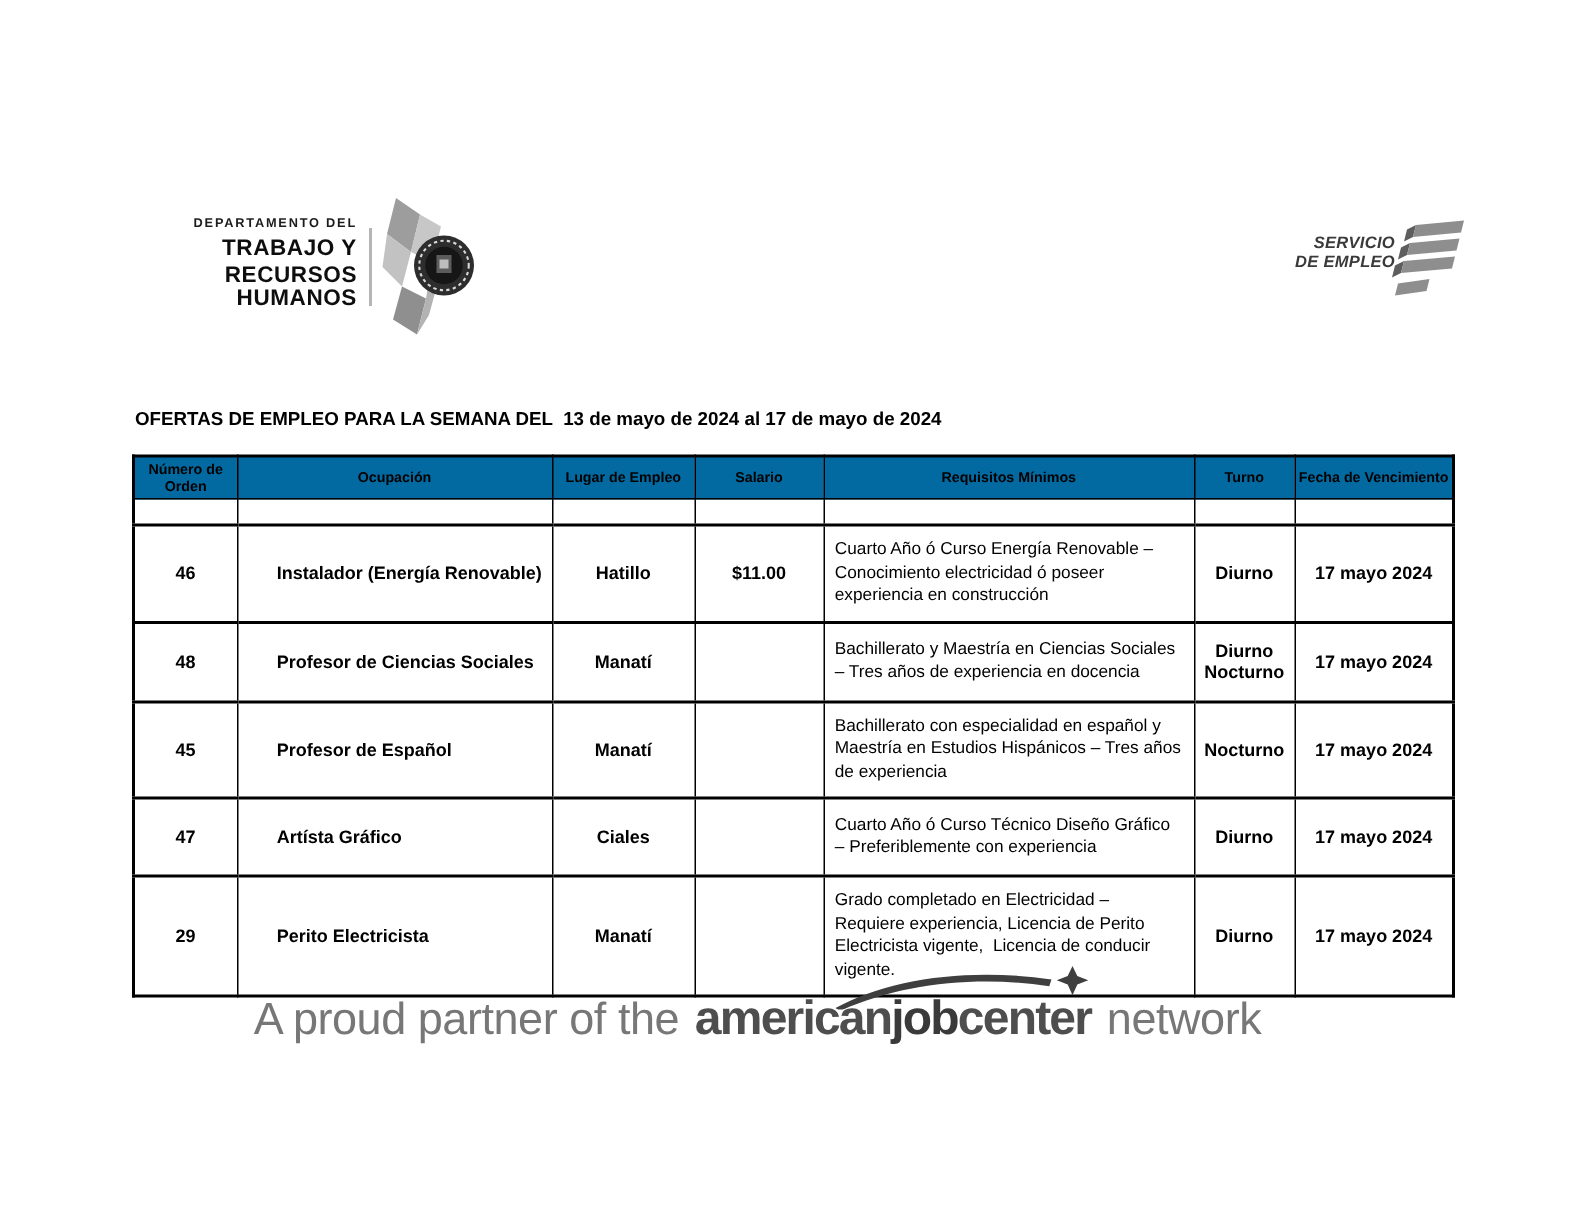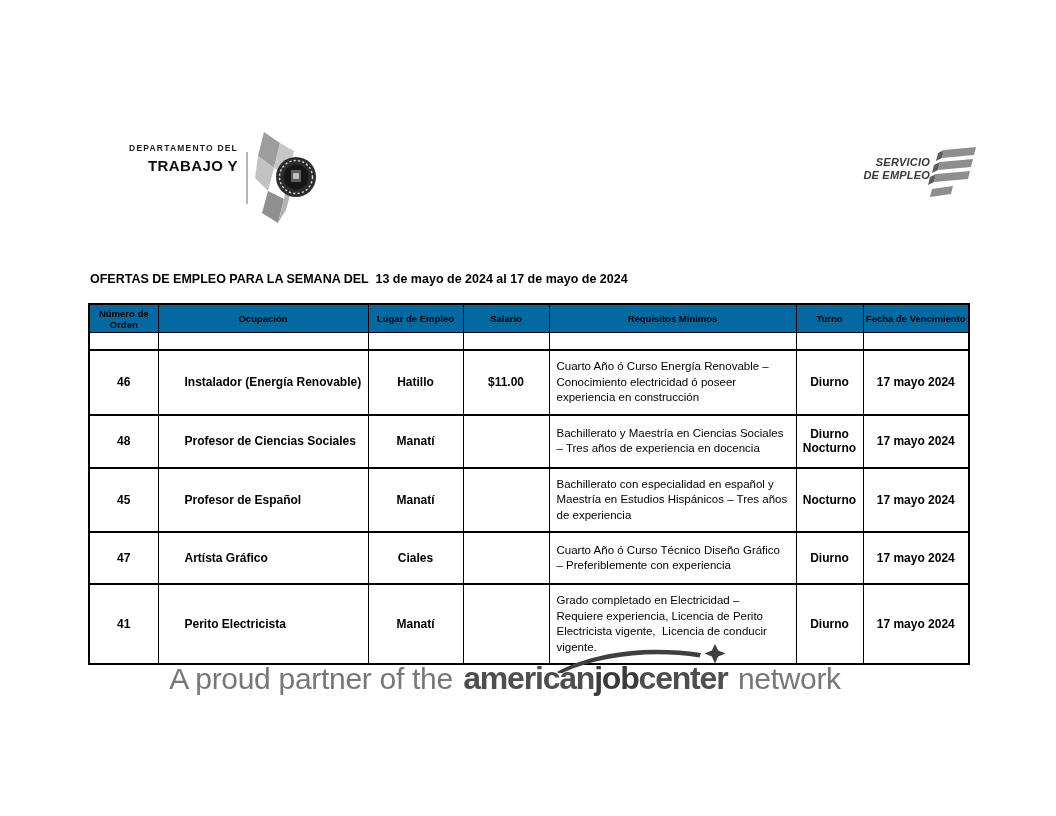--- a/index.html
+++ b/index.html
@@ -53,20 +53,21 @@
   #brand .seg{font-size:32px;font-weight:700;color:#4e4e4e;letter-spacing:-1.2px;}
   #brand .seg-job{font-size:32px;font-weight:800;color:#3a3a3a;letter-spacing:-1.2px;}
   #swoosh{position:absolute;left:92px;top:-17px;pointer-events:none;}
 </style>
 </head>
 <body>
 
 <div class="abs" id="dept-logo">
   <div class="dept-small">DEPARTAMENTO DEL</div>
   <div class="dept-big">TRABAJO Y</div>
+  <div class="dept-big">RECURSOS HUMANOS</div>
 </div>
 <div class="abs" id="dept-divider"></div>
 <div class="abs" id="dept-mark">
   <svg width="68" height="96" viewBox="0 0 68 96" xmlns="http://www.w3.org/2000/svg">
     <polygon points="12,2 28,13 22,38 6,26" fill="#9d9d9d"></polygon>
     <polygon points="28,13 42,21 36,45 22,38" fill="#c7c7c7"></polygon>
     <polygon points="6,26 22,38 16,61 3,48" fill="#c2c2c2"></polygon>
     <polygon points="16,61 32,69 26,93 10,83" fill="#8f8f8f"></polygon>
     <polygon points="36,45 32,69 26,93 34,80 40,58" fill="#b3b3b3"></polygon>
     <circle cx="44" cy="47" r="20" fill="#2d2d2d"></circle>
@@ -161,21 +162,21 @@
     <tr class="datarow h52">
       <td>47</td>
       <td class="c-ocup">Artísta Gráfico</td>
       <td>Ciales</td>
       <td></td>
       <td class="c-req">Cuarto Año ó Curso Técnico Diseño Gráfico – Preferiblemente con experiencia</td>
       <td>Diurno</td>
       <td>17 mayo 2024</td>
     </tr>
     <tr class="datarow h67">
-      <td>41</td>
+      <td>29</td>
       <td class="c-ocup">Perito Electricista</td>
       <td>Manatí</td>
       <td></td>
       <td class="c-req">Grado completado en Electricidad – Requiere experiencia, Licencia de Perito Electricista vigente,  Licencia de conducir vigente.</td>
       <td>Diurno</td>
       <td>17 mayo 2024</td>
     </tr>
   </tbody>
 </table>
 </div>

